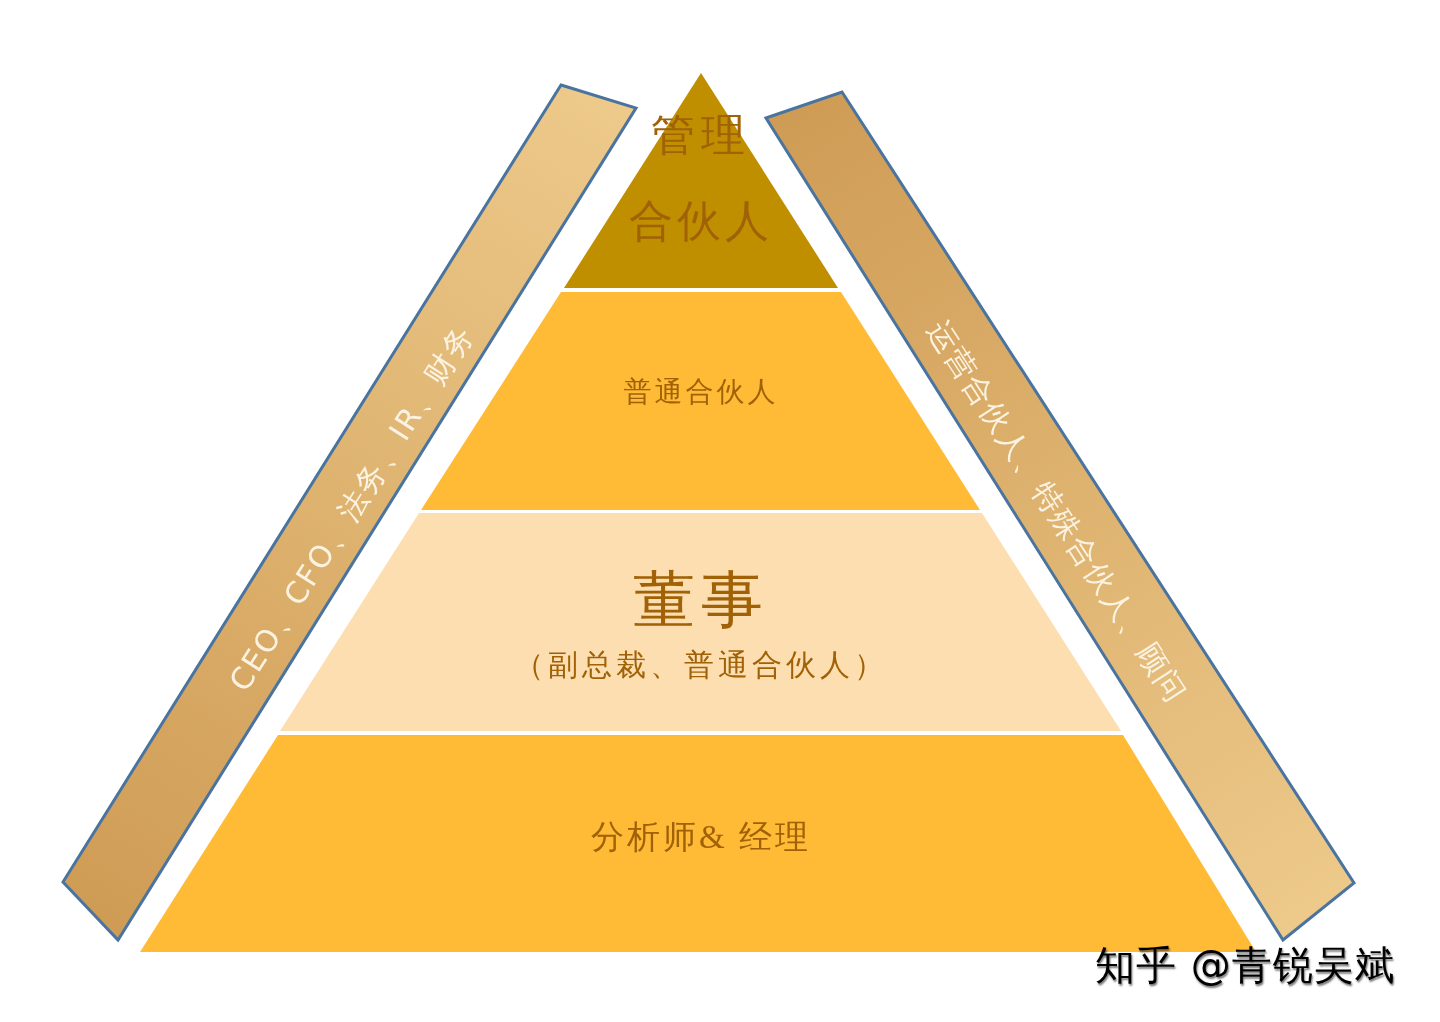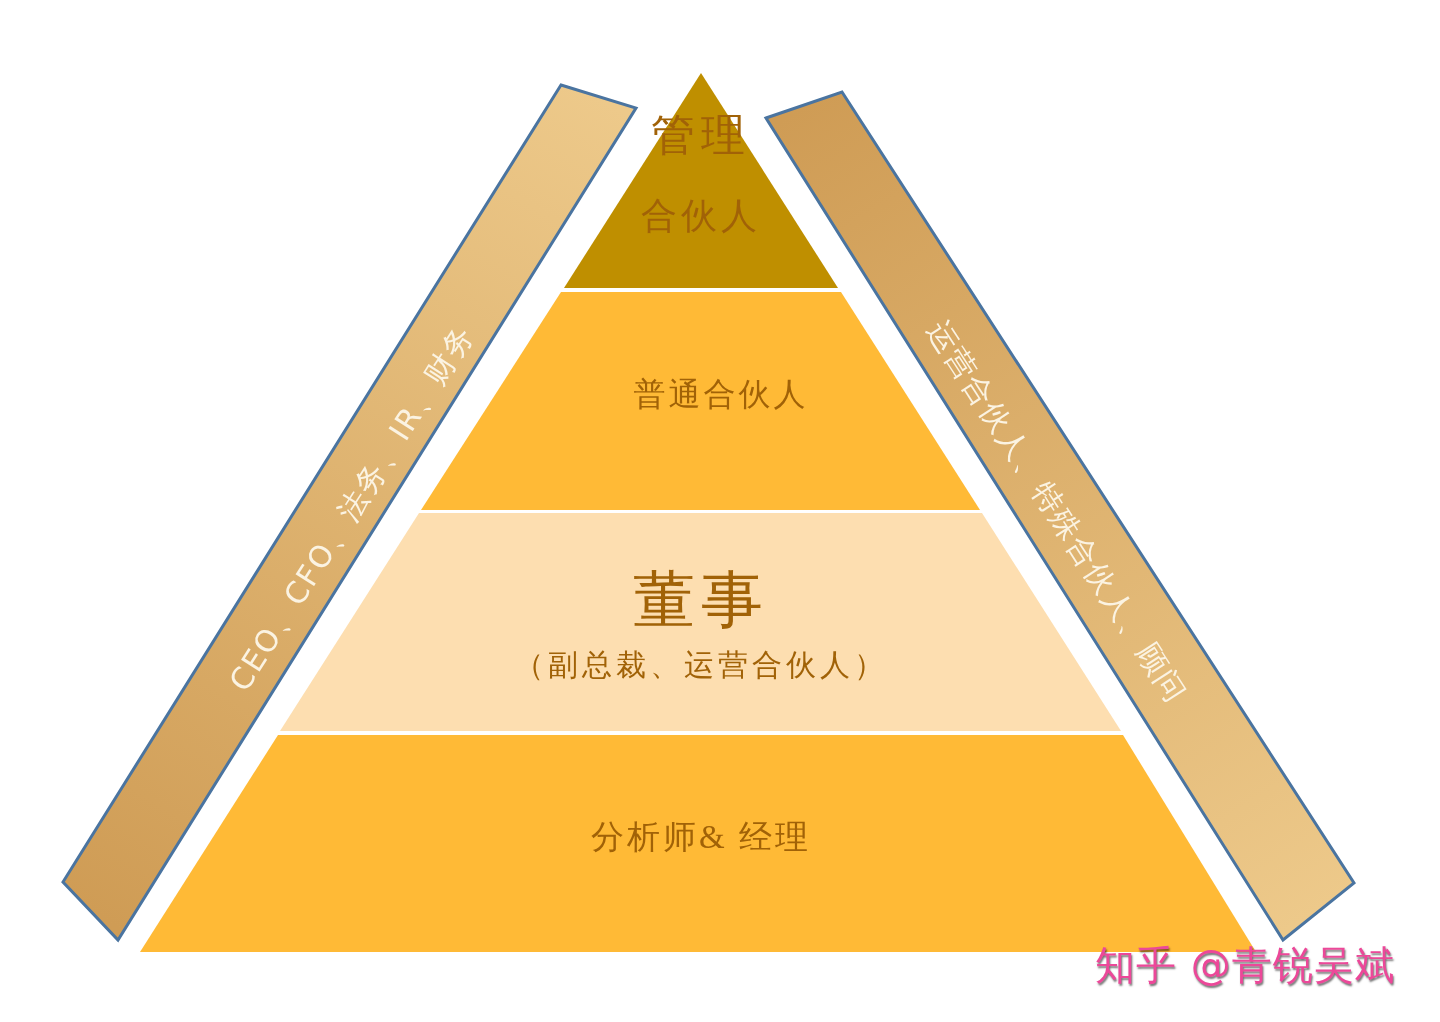--- a/index.html
+++ b/index.html
@@ -6,21 +6,21 @@
     body { width: 1440px; height: 1022px; position: relative; overflow: hidden;
            font-family: "DejaVu Serif", "Liberation Serif", serif; }
     svg.shapes { position: absolute; left: 0; top: 0; }
     .lbl { position: absolute; color: #a16207; white-space: nowrap; text-align: center;
            font-family: Liberation Serif, serif; }
     .band-text { position: absolute; white-space: nowrap; color: #fbf3e2;
                  font-family: "DejaVu Sans", "Liberation Sans", sans-serif;
                  font-size: 30px; letter-spacing: 2px; text-align: center;
                  transform-origin: center center; }
     .watermark { position: absolute; left: 1095px; top: 938px; font-size: 40px;
-                 color: #ec4899; font-family: "DejaVu Sans", "Liberation Sans", sans-serif;
+                 color: #000000; font-family: "DejaVu Sans", "Liberation Sans", sans-serif;
                  text-shadow: 1px 2px 2px rgba(0,0,0,0.55); letter-spacing: 1px; }
   </style>
 </head>
 <body>
 
 <svg class="shapes" width="1440" height="1022" viewBox="0 0 1440 1022">
   <defs>
     <linearGradient id="leftBandGrad" x1="598" y1="96" x2="90" y2="911" gradientUnits="userSpaceOnUse">
       <stop offset="0" stop-color="#EDC98A"></stop>
       <stop offset="1" stop-color="#CF9C55"></stop>
@@ -38,26 +38,26 @@
   <polygon points="701,73 838,288 564,288" fill="#BF8F00"></polygon>
 
   <polygon points="561,292 841,292 980,510 421,510" fill="#FFBA36"></polygon>
 
   <polygon points="419,513 982,513 1121,731 280,731" fill="#FDDEB0"></polygon>
 
   <polygon points="278,735 1123,735 1256,952 140,952" fill="#FFBA36"></polygon>
 </svg>
 
 <div class="lbl" style="left:601px; top:106px; width:200px; font-size:44px; letter-spacing:6px;">管理</div>
-<div class="lbl" style="left:571px; top:192px; width:260px; font-size:36px; letter-spacing:4px;">合伙人</div>
+<div class="lbl" style="left:571px; top:192px; width:260px; font-size:44px; letter-spacing:4px;">合伙人</div>
 
-<div class="lbl" style="left:471px; top:373px; width:500px; font-size:32px; letter-spacing:3px;">普通合伙人</div>
+<div class="lbl" style="left:451px; top:373px; width:500px; font-size:28px; letter-spacing:3px;">普通合伙人</div>
 
 <div class="lbl" style="left:551px; top:558px; width:300px; font-size:62px; letter-spacing:6px;">董事</div>
-<div class="lbl" style="left:381px; top:645px; width:640px; font-size:30px; letter-spacing:4px;">（副总裁、运营合伙人）</div>
+<div class="lbl" style="left:381px; top:645px; width:640px; font-size:30px; letter-spacing:4px;">（副总裁、普通合伙人）</div>
 
 <div class="lbl" style="left:451px; top:815px; width:500px; font-size:33px; letter-spacing:3px;">分析师&amp; 经理</div>
 
 <div class="band-text" style="left:52px; top:488px; width:600px; height:40px; line-height:40px; transform: rotate(-57.5deg);">CEO、CFO、法务、IR、财务</div>
 
 <div class="band-text" style="left:747px; top:492px; width:620px; height:40px; line-height:40px; transform: rotate(57deg);">运营合伙人、特殊合伙人、顾问</div>
 
 <div class="watermark">知乎 @青锐吴斌</div>
 
 </body></html>

